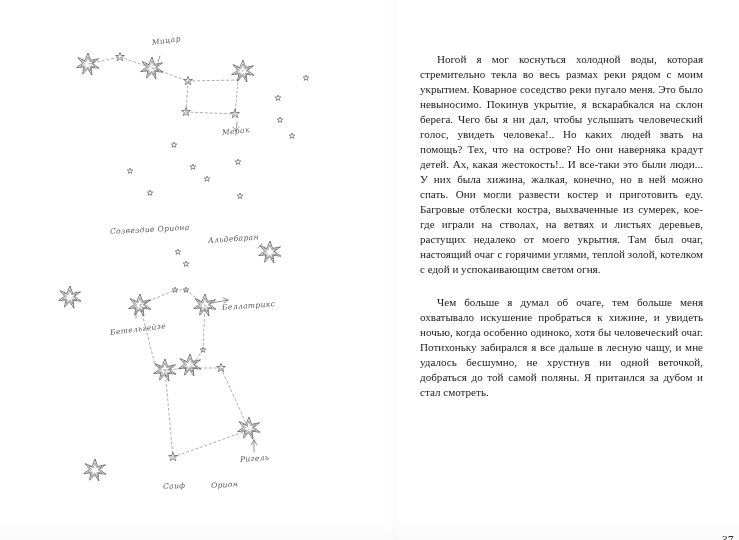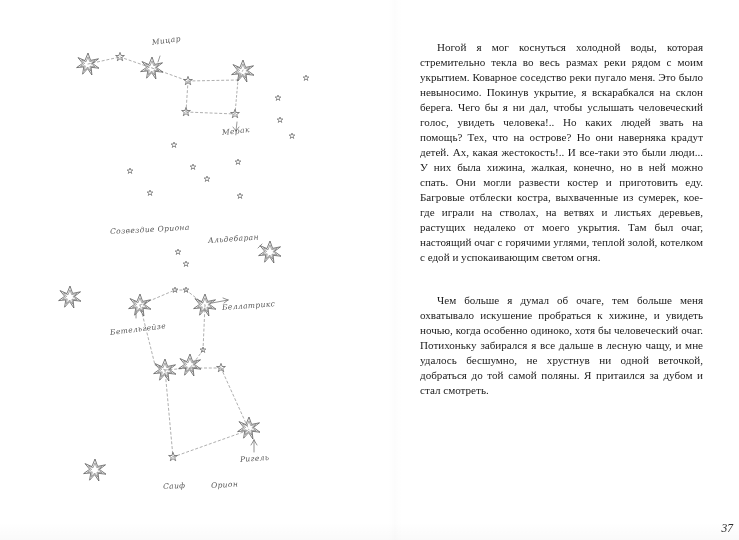--- a/index.html
+++ b/index.html
@@ -58,38 +58,38 @@
     left: 394px;
     top: 0;
     width: 345px;
     height: 540px;
     background: #ffffff;
   }
 
   #text-column {
     position: absolute;
     left: 26px;
-    top: 40px;
+    top: 52px;
     width: 283px;
   }
 
   #text-column p {
     margin: 0 0 0 0;
     font-family: "Liberation Serif", "DejaVu Serif", serif;
     font-size: 11.1px;
     line-height: 15.0px;
     color: #1b1b1b;
     text-align: justify;
     text-indent: 17px;
     -webkit-hyphens: manual;
     hyphens: manual;
   }
 
   #text-column p.para-gap {
-    margin-top: 28px;
+    margin-top: 18px;
   }
 
   #page-number {
     position: absolute;
     left: 0;
     top: 482px;
     width: 313px;
     text-align: right;
     font-family: "Liberation Serif", "DejaVu Serif", serif;
     font-style: italic;

